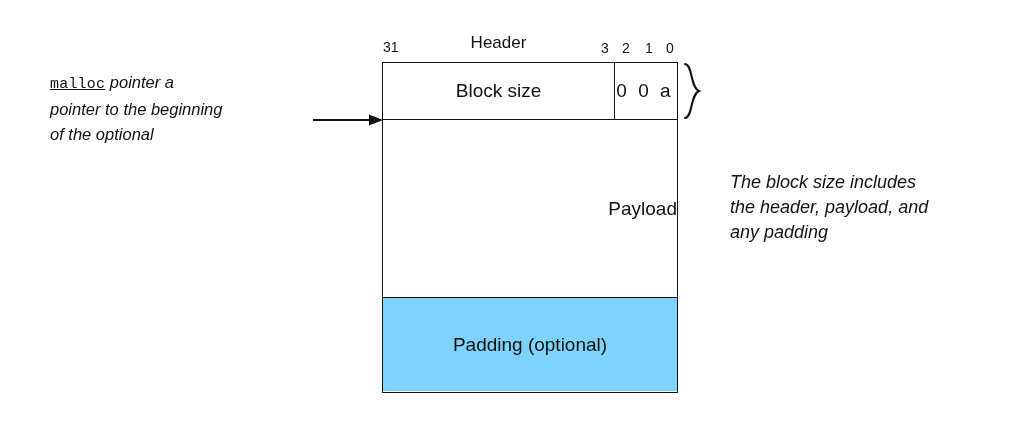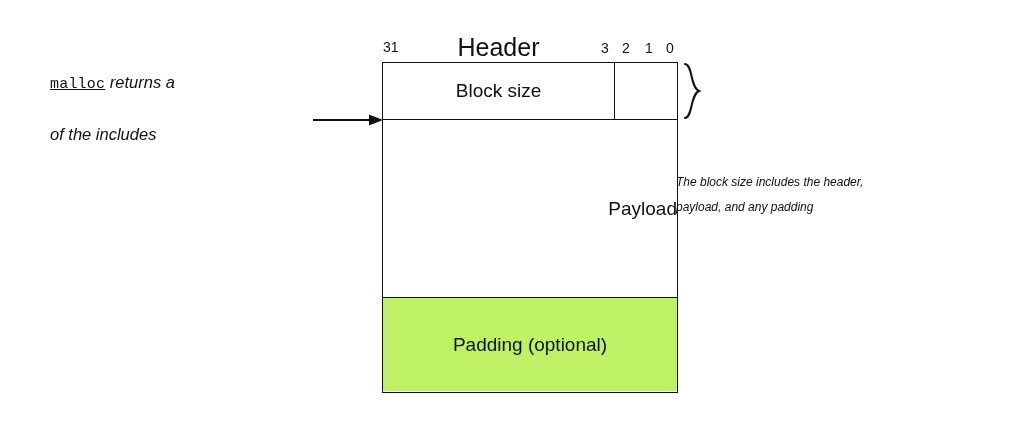--- a/index.html
+++ b/index.html
@@ -55,21 +55,21 @@
   #bit-3  { left: 601px; top: 41px; }
   #bit-2  { left: 622px; top: 41px; }
   #bit-1  { left: 645px; top: 41px; }
   #bit-0  { left: 666px; top: 41px; }
 
   #header-caption {
     left: 382px;
     top: 33px;
     width: 233px;
     text-align: center;
-    font-size: 25px;
+    font-size: 17px;
     color: #111;
   }
 
   
   #block-diagram {
     left: 382px;
     top: 62px;
     width: 296px;
     height: 331px;
     box-sizing: border-box;
@@ -124,74 +124,75 @@
   #padding-row {
     position: absolute;
     left: 0; top: 235px;
     width: 100%;
     height: 93px;
     display: flex;
     align-items: center;
     justify-content: center;
     font-size: 19px;
     color: #111;
-    background: #bef264;
+    background: #7dd3fc;
   }
 
   
   #flag-brace {
     left: 682px;
     top: 62px;
     width: 22px;
     height: 58px;
   }
   #flag-legend {
     left: 719px;
     top: 63px;
     font-size: 16.5px;
     font-style: italic;
     line-height: 24px;
     color: #111;
     white-space: nowrap;
   }
   #size-note {
-    left: 676px;
+    left: 730px;
     top: 170px;
     width: 215px;
-    font-size: 12px;
+    font-size: 18px;
     font-style: italic;
     line-height: 25px;
     color: #111;
   }
 </style>
 </head>
 <body>
 
 <div class="abs" id="left-annotation">
-  <span class="mono">malloc</span><span> returns a</span><br>
-  <br>
-  <span>of the includes</span>
+  <span class="mono">malloc</span><span> pointer a</span><br>
+  <span>pointer to the beginning</span><br>
+  <span>of the optional</span>
 </div>
 
 <svg class="abs" id="pointer-arrow" viewBox="0 0 70 14" width="70" height="14">
   <line x1="0" y1="7" x2="58" y2="7" stroke="#111" stroke-width="2"></line>
   <polygon points="56,1.5 70,7 56,12.5" fill="#111"></polygon>
 </svg>
 
 <div class="abs bit-label" id="bit-31">31</div>
 <div class="abs" id="header-caption">Header</div>
 <div class="abs bit-label" id="bit-3">3</div>
 <div class="abs bit-label" id="bit-2">2</div>
 <div class="abs bit-label" id="bit-1">1</div>
 <div class="abs bit-label" id="bit-0">0</div>
 
 <div class="abs" id="block-diagram">
 
   <div id="header-row">
     <div id="block-size-cell">Block size</div>
+    <div id="flag-bits-cell">0 0 a</div>
   </div>
 
   <div id="payload-row">
     <div>
       <div>Payload</div>
     </div>
   </div>
 
   <div id="padding-row">
     <span>Padding (optional)</span>

